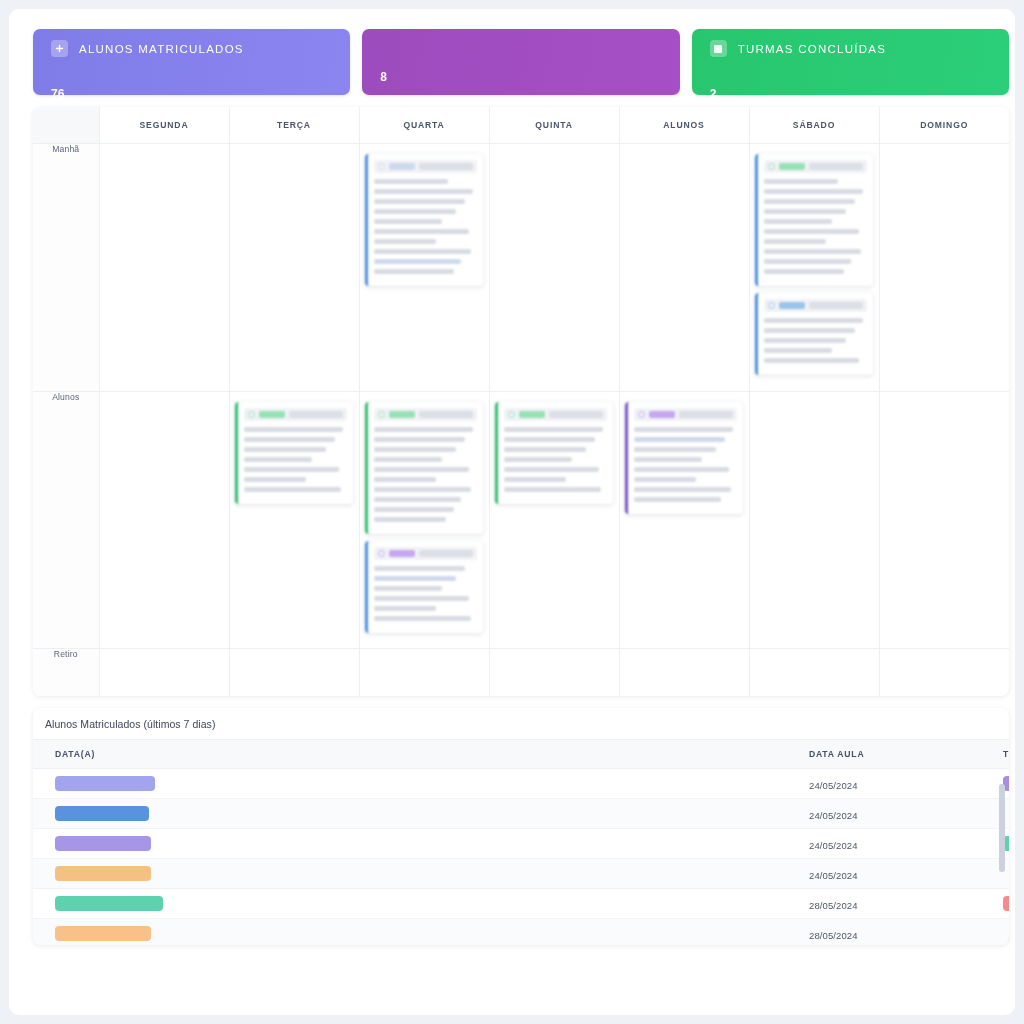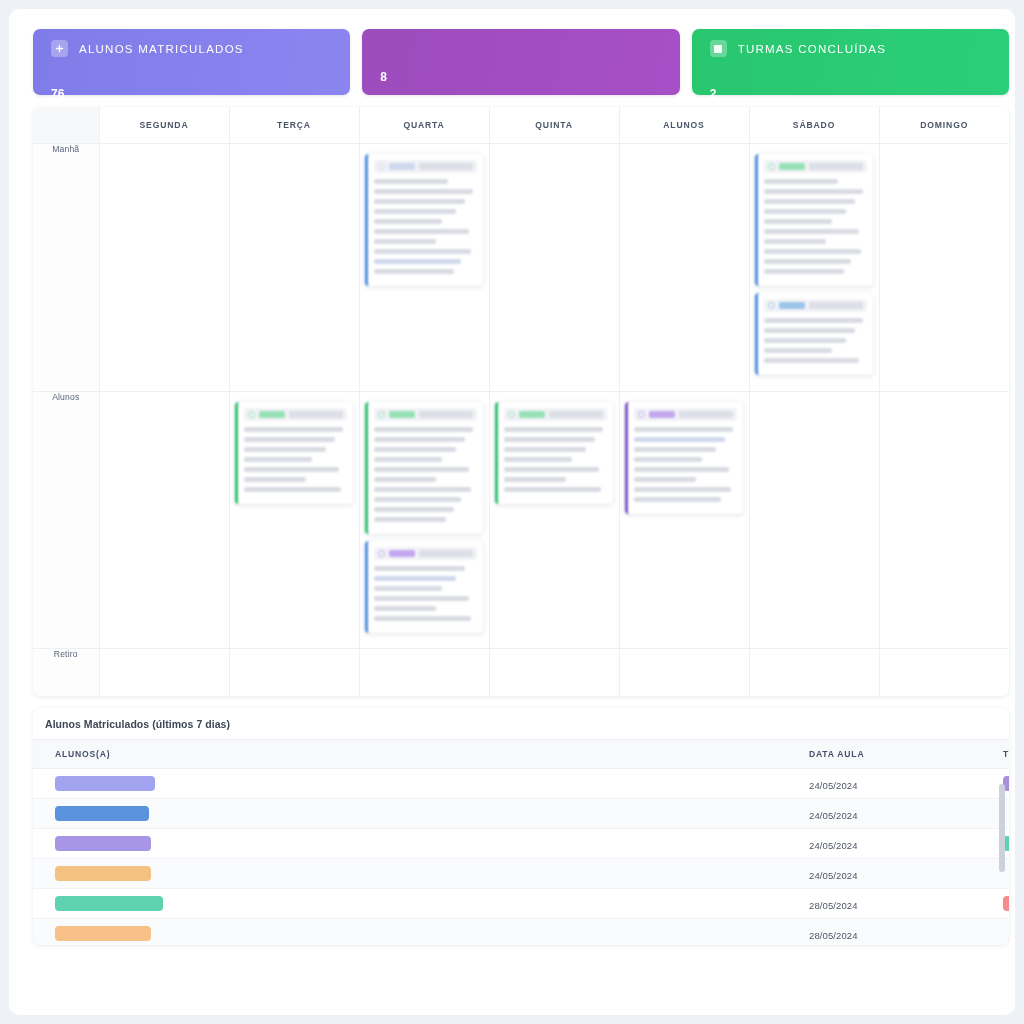--- a/index.html
+++ b/index.html
@@ -156,21 +156,20 @@
     border-radius: 8px;
     box-shadow: 0 1px 4px rgba(40,50,80,.10);
     overflow: hidden;
   }
   .table-title {
     font-size: 10.5px;
     color: #3e4757;
     padding: 10px 12px 9px 12px;
     border-bottom: 1px solid #eceff4;
     letter-spacing: .05px;
-    font-weight: bold;
   }
   .tbl-scroll { position: relative; max-height: 205px; overflow: hidden; }
   .data-table { width: 100%; border-collapse: collapse; table-layout: fixed; }
   .data-table th {
     background: #f7f9fb;
     font-size: 8.6px;
     letter-spacing: .8px;
     color: #46506a;
     font-weight: 700;
     text-align: left;
@@ -406,21 +405,21 @@
           </tbody>
     </table>
   </div>
 
   <div class="table-card">
     <div class="table-title">Alunos Matriculados (últimos 7 dias)</div>
     <div class="tbl-scroll">
       <table class="data-table">
         <thead>
           <tr>
-            <th class="c-aluno">ALUNOS(A)</th>
+            <th class="c-aluno">DATA(A)</th>
             <th class="c-turma">TURMA</th>
             <th class="c-data">DATA AULA</th>
           </tr>
         </thead>
         <tbody id="recent-body">
               <tr>
                 <td>
                   <div class="bar" style="background: rgb(163, 164, 240); width: 100px; margin-left: 22px;"></div>
                 </td>
                 <td>

